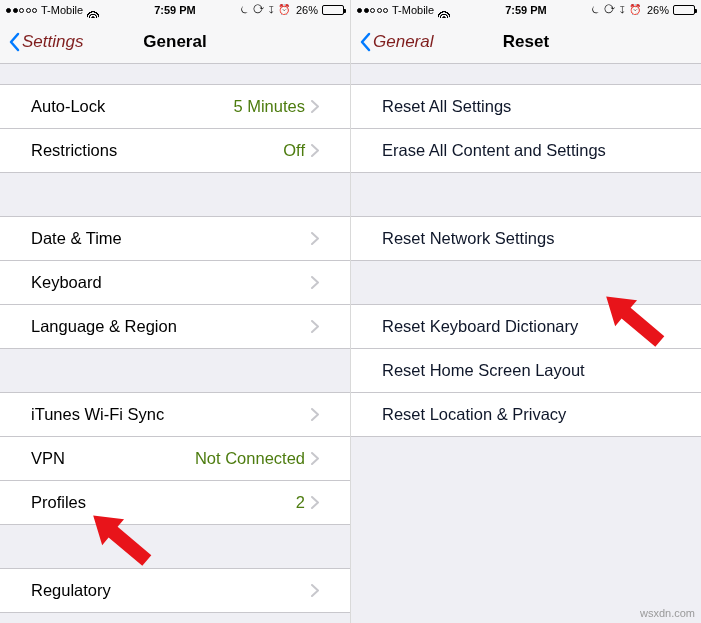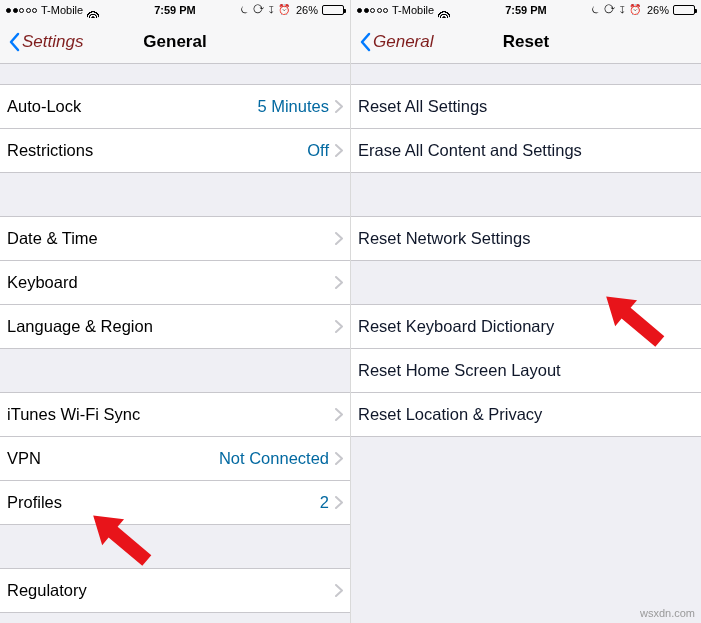--- a/index.html
+++ b/index.html
@@ -77,34 +77,34 @@
   .chev-left svg { display: block; }
   
   .content { flex: 1; overflow: hidden; font-size: 16.5px; }
   .group { margin-top: 44px; }
   .group.first { margin-top: 20px; }
   .cell {
     background: #fff;
     min-height: 44px;
     display: flex;
     align-items: center;
-    padding: 0 7px;
+    padding: 0 31px;
     border-top: 0.5px solid #c8c7cc;
     position: relative;
     cursor: pointer;
   }
   .cell:first-child { border-top: 0.5px solid #c8c7cc; }
   .cell::after {
     content: ""; position: absolute; left: 15px; right: 0; bottom: 0; height: 0.5px;
     background: #c8c7cc;
   }
   .cell:last-child::after { left: 0; }
   .cell .label { flex: 1; color: #000; }
   .cell .label.blue { color: #0f172a; }
-  .cell .detail { color: #0369a1; margin-right: 6px; }
+  .cell .detail { color: #4d7c0f; margin-right: 6px; }
   .chev-right { width: 8px; height: 13px; flex-shrink: 0; }
   .chev-right svg { display: block; }
   
   .arrow {
     position: absolute;
     width: 70px; height: 55px;
     pointer-events: none;
   }
   .arrow svg { width: 100%; height: 100%; }
   

